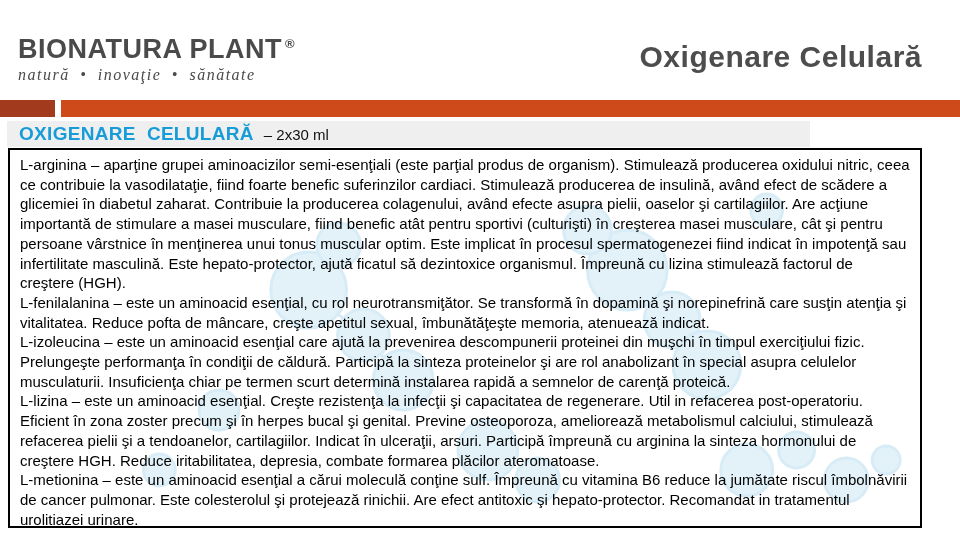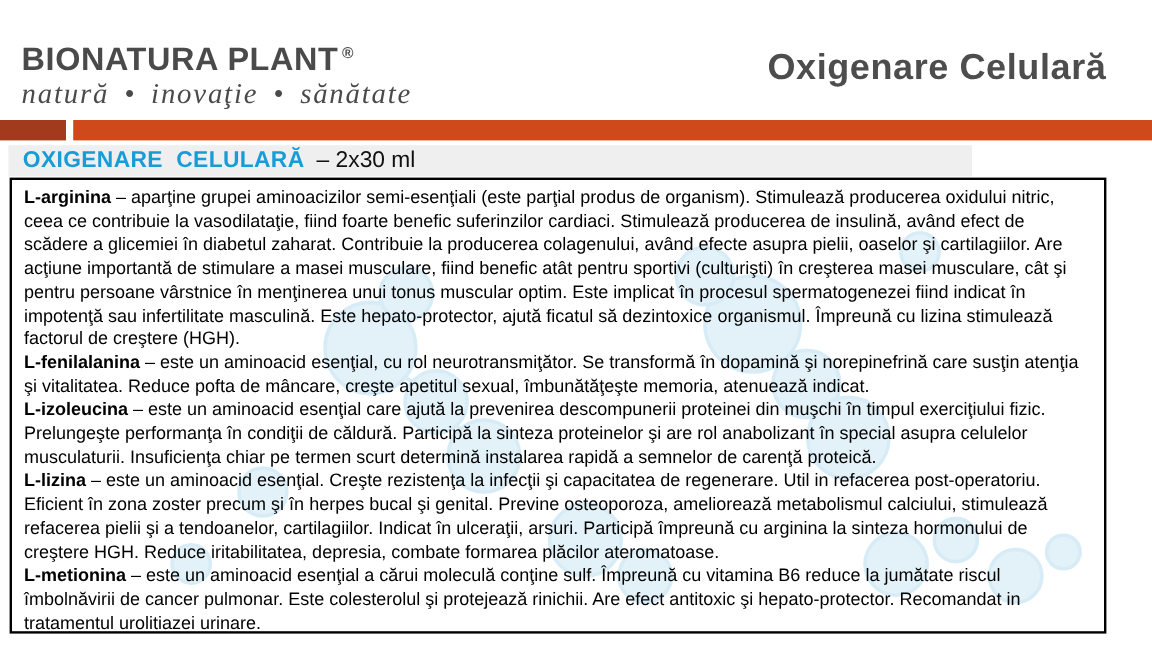--- a/index.html
+++ b/index.html
@@ -14,21 +14,21 @@
   
   .brand { position: absolute; left: 18px; top: 34px; color: #4a4a4a; }
   .brand-name-row { white-space: nowrap; }
   .brand-name {
     font-size: 27px; font-weight: bold; letter-spacing: 0.5px; color: #4a4a4a;
   }
   .brand-reg { font-size: 13px; vertical-align: 10px; margin-left: 3px; font-weight: bold; }
   .brand-tagline {
     font-family: "Liberation Serif", serif;
     font-style: italic;
-    font-size: 24px;
+    font-size: 16px;
     letter-spacing: 1.5px;
     word-spacing: 5px;
     margin-top: 1px;
     color: #4a4a4a;
   }
 
   
   .slide-title {
     position: absolute; top: 40px; right: 38px; margin: 0;
     font-size: 30px; font-weight: bold; color: #4d4d4d; letter-spacing: 0.5px;
@@ -39,34 +39,34 @@
   .bar-left  { width: 55px; }
   .bar-gap   { width: 6px; background: #fff; }
   .bar-right { flex: 1; }
 
   
   .subtitle-strip {
     position: absolute; top: 121px; left: 7px; width: 803px; height: 26px;
     display: flex; align-items: center; padding-left: 12px; box-sizing: border-box;
   }
   .product-name { font-weight: bold; font-size: 19px; white-space: pre; letter-spacing: 0.3px; }
-  .product-dose { color: #111; font-size: 19px; margin-left: 10px; white-space: pre; }
+  .product-dose { color: #111; font-size: 15px; margin-left: 10px; white-space: pre; }
 
   
   .text-box {
     position: absolute; left: 8px; top: 148px; width: 914px; height: 380px;
     border: 2px solid #000; box-sizing: border-box; background: #fff; overflow: hidden;
   }
   .watermark { position: absolute; left: 0; top: 0; width: 100%; height: 100%; }
   .paragraphs {
     position: relative; padding: 5px 10px 0 10px;
     font-size: 15px; line-height: 19.7px; color: #000;
   }
   .paragraphs p { margin: 0; }
-  .paragraphs b { font-weight: bold; }
+  .paragraphs b { font-weight: normal; }
 </style>
 </head>
 <body>
 
 <div class="slide">
 
   <header>
     <div class="brand">
       <div class="brand-name-row">
         <span class="brand-name">BIONATURA PLANT</span><span class="brand-reg">®</span>

